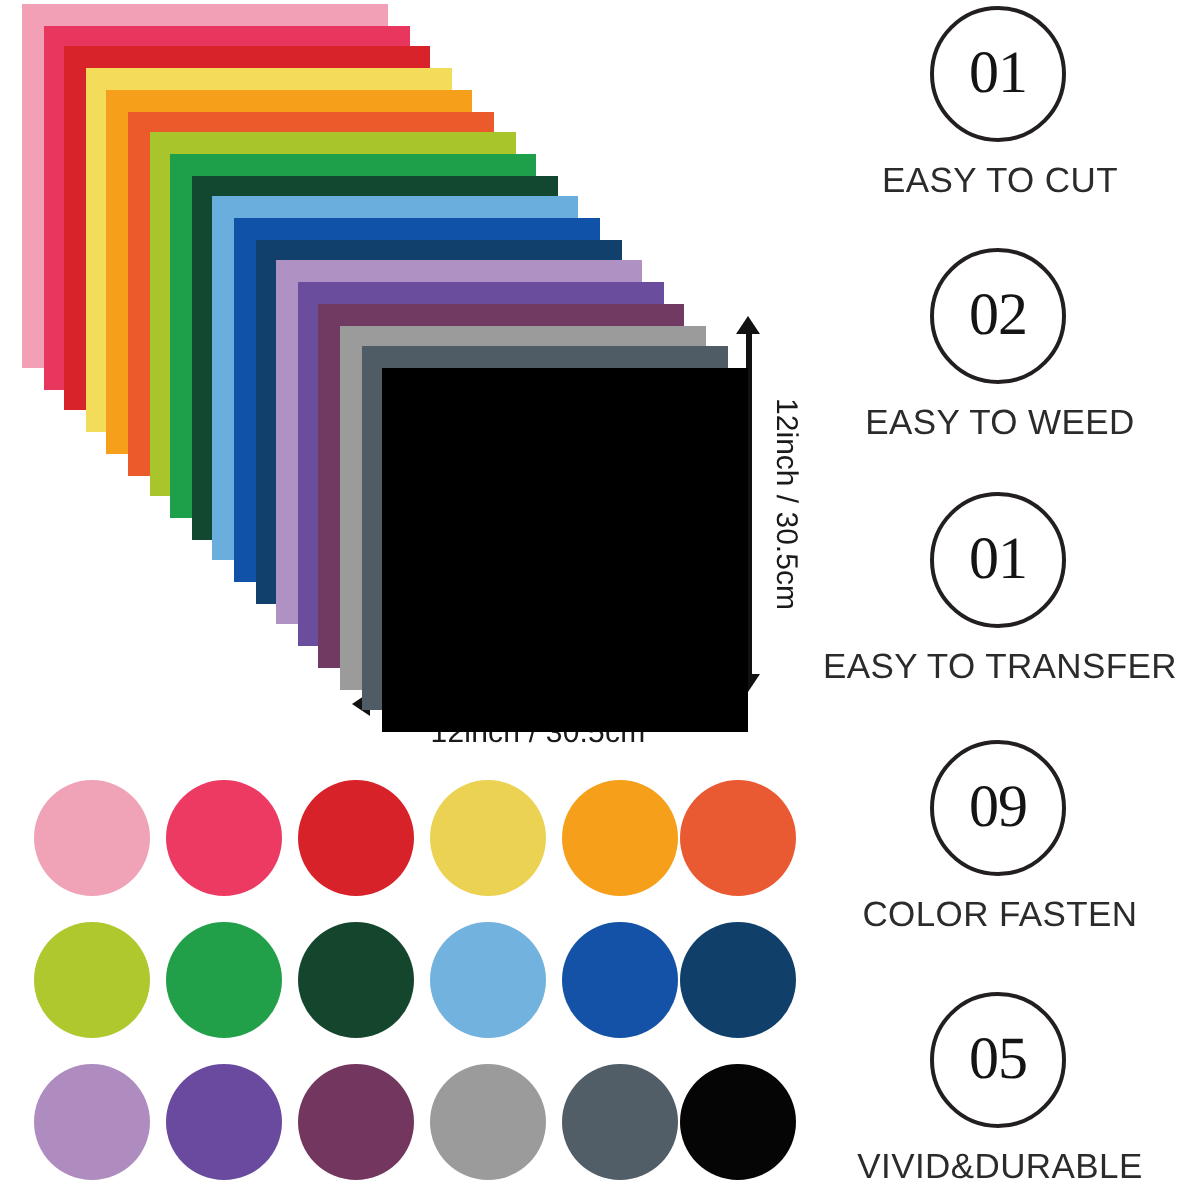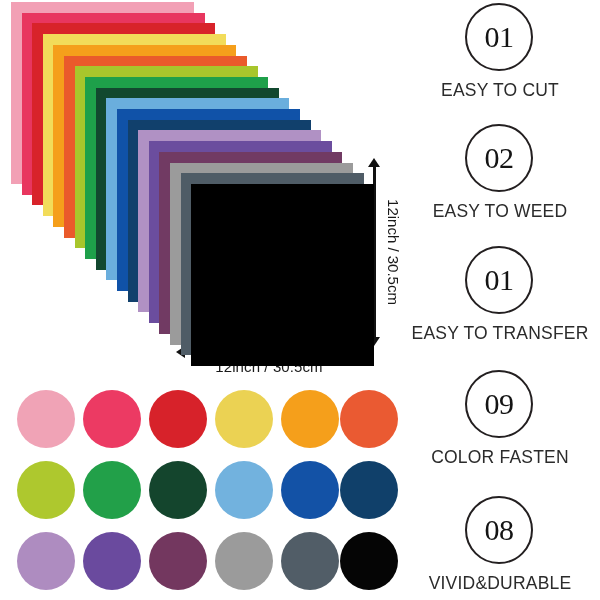--- a/index.html
+++ b/index.html
@@ -271,17 +271,17 @@
       <div class="feature-label">EASY TO TRANSFER</div>
     </div>
     <div class="feature" style="top: 369px;">
       <div class="feature-circle">
         <span class="feature-number">09</span>
       </div>
       <div class="feature-label">COLOR FASTEN</div>
     </div>
     <div class="feature" style="top: 495px;">
       <div class="feature-circle">
-        <span class="feature-number">08</span>
+        <span class="feature-number">05</span>
       </div>
       <div class="feature-label">VIVID&amp;DURABLE</div>
     </div>
   </div>
 
 </body></html>

